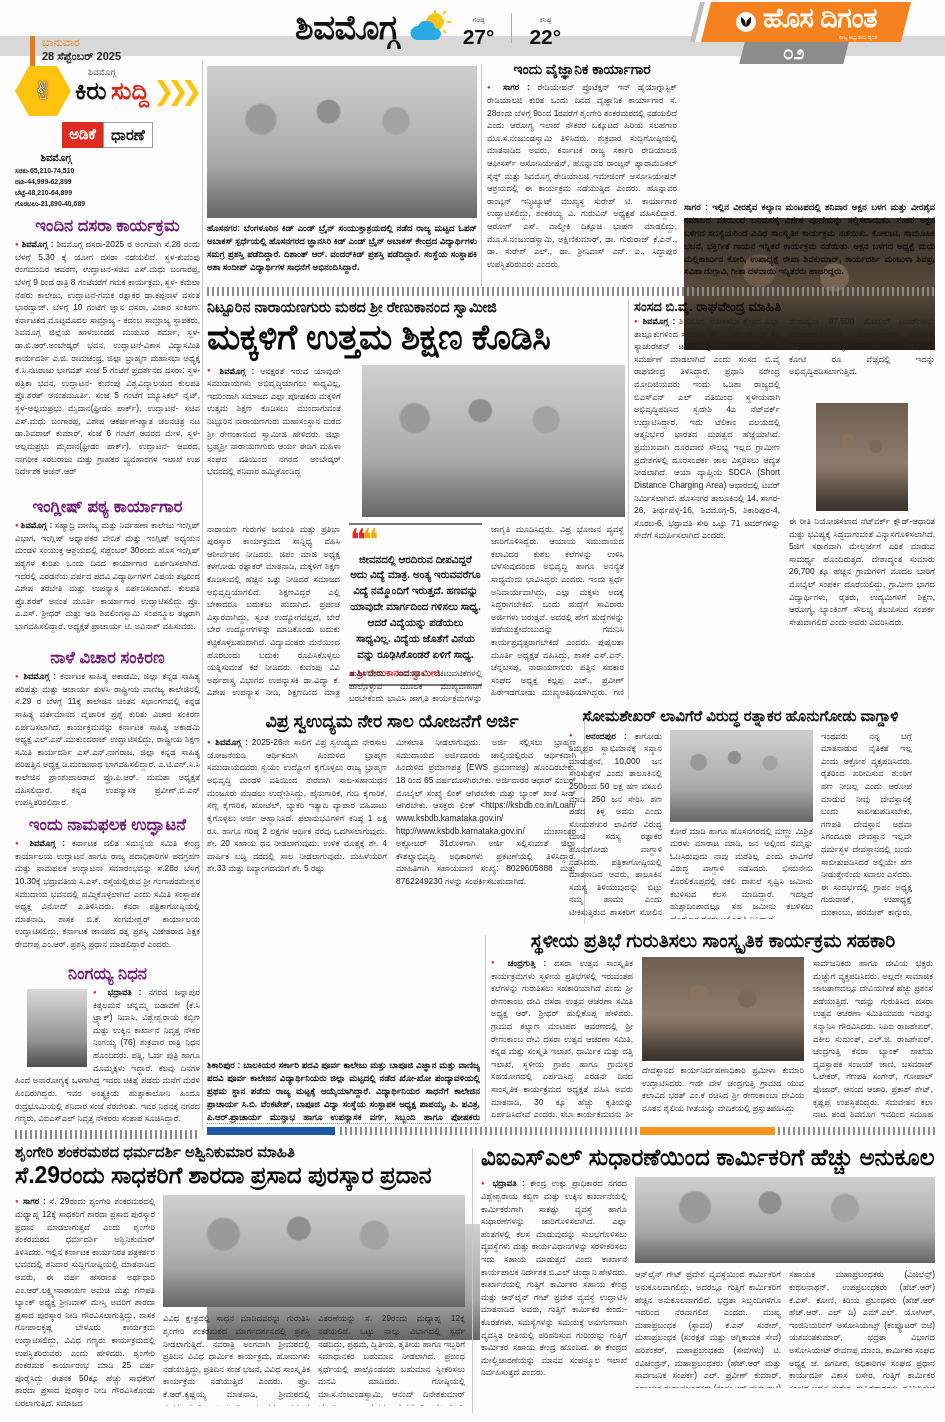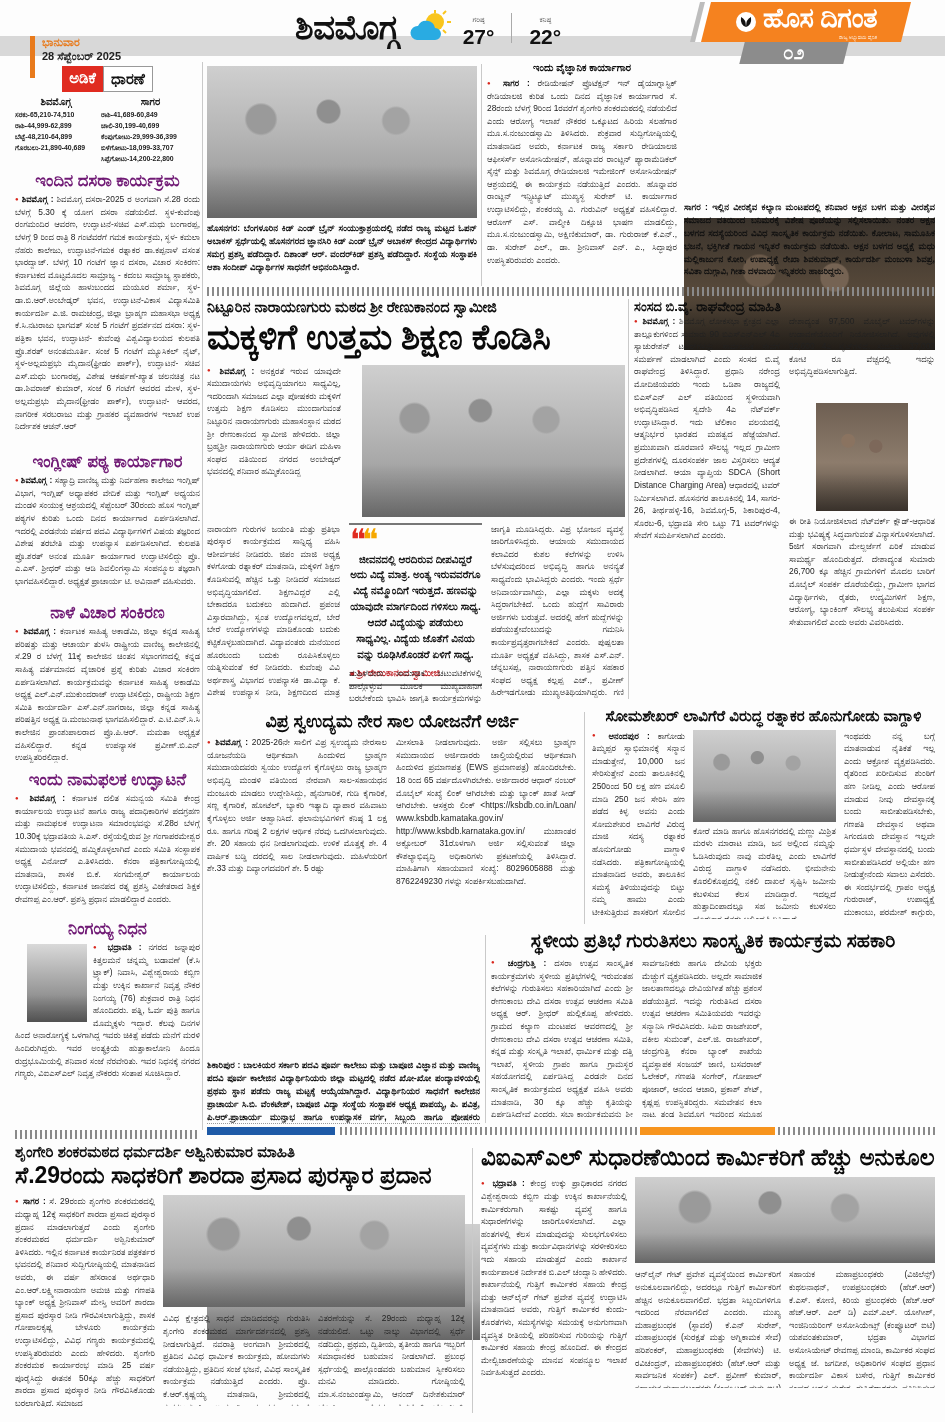--- a/index.html
+++ b/index.html
@@ -3,21 +3,21 @@
 <meta charset="utf-8">
 <style>
   html,body{margin:0;padding:0;background:#e8e8e8;}
   #page{position:relative;width:945px;height:1422px;background:#fdfdfd;overflow:hidden;
         font-family:"Liberation Sans","DejaVu Sans",sans-serif;color:#1a1a1a;}
   .abs{position:absolute;}
   p{margin:0;}
   
   .topstrip{background:#d8d8d8;}
   .dateblock{border-left:5px solid #e87a1c;padding-left:7px;line-height:1.25;}
-  .day{color:#e87a1c;font-weight:bold;font-size:11px;}
+  .day{color:#e87a1c;font-weight:normal;font-size:11px;}
   .date{font-weight:bold;font-size:11px;color:#222;}
   .edition-sm{font-size:9px;color:#333;text-align:center;margin-top:3px;}
   .citytitle{font-size:34px;font-weight:bold;color:#111;letter-spacing:-.5px;}
   .wlabel{font-size:7px;color:#444;}
   .wtemp{font-size:21px;font-weight:bold;color:#111;line-height:1;}
   .wdiv{width:1px;height:30px;background:#aaa;margin:0 7px;}
   .mast{background:#f5821f;transform:skewX(-14deg);box-shadow:-6px 0 0 #fff,-11px 0 0 #bdbdbd;}
   .mast-in{transform:skewX(14deg);display:flex;align-items:center;gap:6px;justify-content:center;height:100%;}
   .mast-title{color:#fff;font-size:27px;font-weight:bold;letter-spacing:-.5px;}
   .mast-tag{color:#fff;font-size:5px;text-align:right;}
@@ -128,42 +128,40 @@
         <span class="mast-title">ಹೊಸ ದಿಗಂತ</span>
         <div class="mast-tag">ರಾಜ್ಯ ಅಭ್ಯುದಯ ದೈನಿಕ</div>
       </span>
     </div>
   </div>
   <div class="abs pagenum" style="left:742px;top:42px;width:104px;height:22px;">
     <span>೦೨</span>
   </div>
 
   <div class="abs clip" style="left:15px;top:60px;width:185px;height:1068px;">
+    <div class="bhead">
+      <span class="hex"></span>
+      <span><span class="bword1">ಕಿರು</span>
+      <span class="bword2">ಸುದ್ದಿ</span></span>
+      <span class="chev"></span>
+    </div>
 
     <div class="adike">
       <span class="adike-red">ಅಡಿಕೆ</span>
       <span class="adike-blk">ಧಾರಣೆ</span>
     </div>
 
     <div style="display:flex;gap:4px;">
       <div style="width:82px;">
         <div class="mname">ಶಿವಮೊಗ್ಗ</div>
         <div class="rate">ಸರಕು-65,210-74,510</div>
         <div class="rate">ರಾಶಿ-44,999-62,899</div>
         <div class="rate">ಬೆಟ್ಟೆ-48,210-64,899</div>
         <div class="rate">ಗೊರಬಲು-21,890-40,689</div>
       </div>
-      <div style="width:99px;">
-        <div class="mname">ಸಾಗರ</div>
-        <div class="rate">ರಾಶಿ-41,689-60,849</div>
-        <div class="rate">ಚಾಲಿ-30,199-40,699</div>
-        <div class="rate">ಕೆಂಪುಗೋಟು-29,999-36,399</div>
-        <div class="rate">ಬಿಳೆಗೋಟು-18,099-33,707</div>
-        <div class="rate">ಸಿಪ್ಪೆಗೋಟು-14,200-22,800</div>
-      </div>
     </div>
 
     <div>
       <div class="bhl">ಇಂದಿನ ದಸರಾ ಕಾರ್ಯಕ್ರಮ</div>
       <p class="body clip" style="height:252px;"><span class="dateline">ಶಿವಮೊಗ್ಗ :</span> <span>ಶಿವಮೊಗ್ಗ ದಸರಾ-2025 ರ ಅಂಗವಾಗಿ ಸೆ.28 ರಂದು ಬೆಳಗ್ಗೆ 5.30 ಕ್ಕೆ ಯೋಗ ದಸರಾ ನಡೆಯಲಿದೆ. ಸ್ಥಳ-ಕುವೆಂಪು ರಂಗಮಂದಿರ ಆವರಣ, ಉದ್ಘಾಟನೆ-ಸಚಿವ ಎಸ್.ಮಧು ಬಂಗಾರಪ್ಪ, ಬೆಳಗ್ಗೆ 9 ರಿಂದ ರಾತ್ರಿ 8 ಗಂಟೆವರೆಗೆ ಗಮಕ ಕಾರ್ಯಕ್ರಮ, ಸ್ಥಳ- ಕಮಲಾ ನೆಹರು ಕಾಲೇಜು, ಉದ್ಘಾಟನೆ-ಗಮಕ ರತ್ನಾಕರ ಡಾ.ಕಪ್ಪನಾಳೆ ವಸಂತ ಭಾರದ್ವಾಜ್. ಬೆಳಗ್ಗೆ 10 ಗಂಟೆಗೆ ಜ್ಞಾನ ದಸರಾ, ವಿಚಾರ ಸಂಕಿರಣ: ಕರ್ನಾಟಕದ ಮೊಟ್ಟಮೊದಲ ಸಾಮ್ರಾಜ್ಯ - ಕದಂಬ ಸಾಮ್ರಾಜ್ಯ ಸ್ಥಾಪಕರು, ಶಿವಮೊಗ್ಗ ಜಿಲ್ಲೆಯ ಹಾಳುಬಂದದ ಮಯೂರ ಶರ್ಮಾ, ಸ್ಥಳ-ಡಾ.ಬಿ.ಆರ್.ಅಂಬೇಡ್ಕರ್ ಭವನ, ಉದ್ಘಾಟನೆ-ವಿಕಾಸ ವಿದ್ಯಾಸಮಿತಿ ಕಾರ್ಯದರ್ಶಿ ಎ.ಜಿ. ರಾಮಚಂದ್ರ, ಜಿಲ್ಲಾ ಬ್ರಾಹ್ಮಣ ಮಹಾಸಭಾ ಅಧ್ಯಕ್ಷ ಕೆ.ಸಿ.ನಟರಾಜು ಭಾಗವತ್ ಸಂಜೆ 5 ಗಂಟೆಗೆ ಪ್ರದರ್ಶನದ ದಸರಾ: ಸ್ಥಳ- ಪತ್ರಿಕಾ ಭವನ, ಉದ್ಘಾಟನೆ- ಕುವೆಂಪು ವಿಶ್ವವಿದ್ಯಾಲಯದ ಕುಲಪತಿ ಪ್ರೊ.ಶರತ್ ಅನಂತಮೂರ್ತಿ. ಸಂಜೆ 5 ಗಂಟೆಗೆ ಮ್ಯೂಸಿಕಲ್ ನೈಟ್, ಸ್ಥಳ-ಅಲ್ಲಮಪ್ರಭು ಮೈದಾನ(ಫ್ರೀಡಂ ಪಾರ್ಕ್), ಉದ್ಘಾಟನೆ- ಸಚಿವ ಎಸ್.ಮಧು ಬಂಗಾರಪ್ಪ, ವಿಶೇಷ ಆಕರ್ಷಣೆ-ಖ್ಯಾತ ಚಲನಚಿತ್ರ ನಟ ಡಾ.ಶಿವರಾಜ್ ಕುಮಾರ್, ಸಂಜೆ 6 ಗಂಟೆಗೆ ಆವರದ ಮೇಳ, ಸ್ಥಳ-ಅಲ್ಲಮಪ್ರಭು ಮೈದಾನ(ಫ್ರೀಡಂ ಪಾರ್ಕ್), ಉದ್ಘಾಟನೆ- ಆವರದ, ನಾಗರೀಕ ಸರಬರಾಜು ಮತ್ತು ಗ್ರಾಹಕರ ವ್ಯವಹಾರಗಳ ಇಲಾಖೆ ಉಪ ನಿರ್ದೇಶಕ ಆಚನ್.ಆರ್</span></p>
     </div>
 
     <div>
       <div class="bhl">ಇಂಗ್ಲೀಷ್ ಪಠ್ಯ ಕಾರ್ಯಾಗಾರ</div>
       <p class="body clip" style="height:122px;"><span class="dateline">ಶಿವಮೊಗ್ಗ :</span> <span>ಸಹ್ಯಾದ್ರಿ ವಾಣಿಜ್ಯ ಮತ್ತು ನಿರ್ವಹಣಾ ಕಾಲೇಜು ಇಂಗ್ಲಿಷ್ ವಿಭಾಗ, ಇಂಗ್ಲಿಷ್ ಅಧ್ಯಾಪಕರ ವೇದಿಕೆ ಮತ್ತು ಇಂಗ್ಲಿಷ್ ಅಧ್ಯಯನ ಮಂಡಳಿ ಸಂಯುಕ್ತ ಆಶ್ರಯದಲ್ಲಿ ಸೆಪ್ಟೆಂಬರ್ 30ರಂದು ಹೊಸ ಇಂಗ್ಲಿಷ್ ಪಠ್ಯಗಳ ಕುರಿತು ಒಂದು ದಿನದ ಕಾರ್ಯಾಗಾರ ಏರ್ಪಡಿಸಲಾಗಿದೆ. ಇದರಲ್ಲಿ ಎರಡನೆಯ ವರ್ಷದ ಪದವಿ ವಿದ್ಯಾರ್ಥಿಗಳಿಗೆ ವಿಷಯ ತಜ್ಞರಿಂದ ವಿಶೇಷ ತರಬೇತಿ ಮತ್ತು ಉಪನ್ಯಾಸ ಏರ್ಪಡಿಸಲಾಗಿದೆ. ಕುಲಪತಿ ಪ್ರೊ.ಶರತ್ ಅನಂತ ಮೂರ್ತಿ ಕಾರ್ಯಾಗಾರ ಉದ್ಘಾಟಿಸಲಿದ್ದು ಪ್ರೊ. ಎ.ಎಸ್. ಶ್ರೀಧರ್ ಮತ್ತು ಆಡಿ ಶಿವಲಿಂಗಸ್ವಾಮಿ ಸಂಪನ್ಮೂಲ ತಜ್ಞರಾಗಿ ಭಾಗವಹಿಸಲಿದ್ದಾರೆ. ಅಧ್ಯಕ್ಷತೆ ಪ್ರಾಚಾರ್ಯ ಟಿ. ಅವಿನಾಶ್ ವಹಿಸುವರು.</span></p>
@@ -188,21 +186,21 @@
     </div>
   </div>
   <div class="abs tick" style="left:15px;top:1130px;width:185px;height:9px;"></div>
   <div class="abs vr" style="left:202px;top:62px;height:1068px;"></div>
 
   <div class="abs photo" style="left:207px;top:66px;width:270px;height:152px;"></div>
   <div class="abs cap" style="left:207px;top:222px;width:270px;height:62px;">ಹೊಸನಗರ: ಬೆಂಗಳೂರಿನ ಕಿಡ್ ಎಂಡ್ ಬ್ರೈನ್ ಸಂಯುಕ್ತಾಶ್ರಯದಲ್ಲಿ ನಡೆದ ರಾಜ್ಯ ಮಟ್ಟದ ಓಪನ್ ಅಬಾಕಸ್ ಸ್ಪರ್ಧೆಯಲ್ಲಿ ಹೊಸನಗರದ ಜ್ಞಾನಸಿರಿ ಕಿಡ್ ಎಂಡ್ ಬ್ರೈನ್ ಅಬಾಕಸ್ ಕೇಂದ್ರದ ವಿದ್ಯಾರ್ಥಿಗಳು ಸಮಗ್ರ ಪ್ರಶಸ್ತಿ ಪಡೆದಿದ್ದಾರೆ. ದಿಶಾಂತ್ ಆರ್. ವಂದರ್‌ಕಿಡ್ ಪ್ರಶಸ್ತಿ ಪಡೆದಿದ್ದಾರೆ. ಸಂಸ್ಥೆಯ ಸಂಸ್ಥಾಪಕಿ ಆಶಾ ಸಂದೀಪ್ ವಿದ್ಯಾರ್ಥಿಗಳ ಸಾಧನೆಗೆ ಅಭಿನಂದಿಸಿದ್ದಾರೆ.</div>
   <div class="abs vr" style="left:481px;top:64px;height:222px;"></div>
 
   <div class="abs" style="left:487px;top:62px;width:190px;height:224px;">
-    <div class="hl" style="font-size:10px;margin-bottom:4px;text-align:center;">ಇಂದು ವೈಜ್ಞಾನಿಕ ಕಾರ್ಯಾಗಾರ</div>
+    <div class="hl" style="font-size:14px;margin-bottom:4px;text-align:center;">ಇಂದು ವೈಜ್ಞಾನಿಕ ಕಾರ್ಯಾಗಾರ</div>
     <p class="body clip" style="height:198px;"><span class="dateline">ಸಾಗರ :</span> <span>ರೇಡಿಯೇಷನ್ ಪ್ರೊಟೆಕ್ಷನ್ ಇನ್ ಡೈಯಾಗ್ನಾಸ್ಟಿಕ್ ರೇಡಿಯಾಲಜಿ ಕುರಿತ ಒಂದು ದಿನದ ವೈಜ್ಞಾನಿಕ ಕಾರ್ಯಾಗಾರ ಸೆ. 28ರಂದು ಬೆಳಗ್ಗೆ 9ರಿಂದ 1ರವರೆಗೆ ಶೃಂಗೇರಿ ಶಂಕರಮಠದಲ್ಲಿ ನಡೆಯಲಿದೆ ಎಂದು ಆರೋಗ್ಯ ಇಲಾಖೆ ನೌಕರರ ಒಕ್ಕೂಟದ ಹಿರಿಯ ಸಲಹೆಗಾರ ಮೂ.ಸ.ನಂಜುಂಡಸ್ವಾಮಿ ತಿಳಿಸಿದರು. ಶುಕ್ರವಾರ ಸುದ್ದಿಗೋಷ್ಠಿಯಲ್ಲಿ ಮಾತನಾಡಿದ ಅವರು, ಕರ್ನಾಟಕ ರಾಜ್ಯ ಸರ್ಕಾರಿ ರೇಡಿಯಾಲಜಿ ಆಫೀಸರ್ಸ್ ಅಸೋಸಿಯೇಷನ್, ಹೊನ್ನಾವರ ರಾಂಟ್ಜನ್ ಪ್ಯಾರಾಮೆಡಿಕಲ್ ಸೈನ್ಸ್ ಮತ್ತು ಶಿವಮೊಗ್ಗ ರೇಡಿಯಾಲಜಿ ಇಮೇಜಿಂಗ್ ಅಸೋಸಿಯೇಷನ್ ಆಶ್ರಯದಲ್ಲಿ ಈ ಕಾರ್ಯಕ್ರಮ ನಡೆಯುತ್ತಿದೆ ಎಂದರು. ಹೊನ್ನಾವರ ರಾಂಟ್ಜನ್ ಇನ್ಸ್ಟಿಟ್ಯೂಟ್ ಮುಖ್ಯಸ್ಥ ಸುರೇಶ್ ಟಿ. ಕಾರ್ಯಾಗಾರ ಉದ್ಘಾಟಿಸಲಿದ್ದು, ಶಂಕರಯ್ಯ ವಿ. ಗುರುವಿನ್ ಅಧ್ಯಕ್ಷತೆ ವಹಿಸಲಿದ್ದಾರೆ. ಆರೋಗ್ ಎಸ್. ವಾಲ್ಮೀಕಿ ದಿಕ್ಸೂಚಿ ಭಾಷಣ ಮಾಡಲಿದ್ದು, ಮೂ.ಸ.ನಂಜುಂಡಸ್ವಾಮಿ, ಅಕ್ಷಿಣಿಕುಮಾರ್, ಡಾ. ಗುರುರಾಜ್ ಕೆ.ಎನ್., ಡಾ. ಸುರೇಶ್ ಎಲ್., ಡಾ. ಶ್ರೀನಿವಾಸ್ ಎನ್. ಎ., ಸಿದ್ಧಾಪುರ ಉಪಸ್ಥಿತರಿರುವರು ಎಂದರು.</span></p>
   </div>
 
   <div class="abs photo ph-night" style="left:684px;top:66px;width:251px;height:132px;"></div>
   <div class="abs cap" style="left:684px;top:201px;width:251px;height:84px;">ಸಾಗರ : ಇಲ್ಲಿನ ವೀರಶೈವ ಕಲ್ಯಾಣ ಮಂಟಪದಲ್ಲಿ ಶನಿವಾರ ಅಕ್ಷನ ಬಳಗ ಮತ್ತು ವೀರಶೈವ ಸಮಾಜದ ವತಿಯಿಂದ ಬನಿಮರಕ್ಕೆ ವಿಶೇಷ ಪೂಜೆಯನ್ನು ಸಲ್ಲಿಸಲಾಯಿತು. ನಂತರ ಅಕ್ಷನ ಬಳಗದ ಸದಸ್ಯೆಯರಿಂದ ವಿವಿಧ ಸಾಂಸ್ಕೃತಿಕ ಕಾರ್ಯಕ್ರಮ ನಡೆಯಿತು. ಕೋಲಾಟ, ಸಾಮೂಹಿಕ ಭಜನೆ, ಭಕ್ತಿಗೀತೆ ಗಾಯನ ಇನ್ನಿತರೆ ಕಾರ್ಯಕ್ರಮ ನಡೆಯಿತು. ಅಕ್ಷನ ಬಳಗದ ಅಧ್ಯಕ್ಷೆ ಮಧು ಮಲ್ಲಿಕಾರ್ಜುನ ಕೋರಿ, ಉಪಾಧ್ಯಕ್ಷೆ ರೇಖಾ ಶಿವಕುಮಾರ್, ಕಾರ್ಯದರ್ಶಿ ಮಂಜುಳಾ ಶಿವಪ್ರ, ಸವಿತಾ ದುಗ್ಗಾವಿ, ಗೀತಾ ದಳವಾಯಿ ಇನ್ನಿತರರು ಹಾಜರಿದ್ದರು.</div>
 
   <div class="abs tick" style="left:207px;top:287px;width:728px;height:9px;"></div>
 
   <div class="abs" style="left:207px;top:299px;width:418px;height:404px;">
     <div class="kick" style="font-size:14.5px;">ನಿಟ್ಟೂರಿನ ನಾರಾಯಣಗುರು ಮಠದ ಶ್ರೀ ರೇಣುಕಾನಂದ ಸ್ವಾಮೀಜಿ</div>
@@ -240,21 +238,21 @@
 
   <div class="abs" style="left:207px;top:712px;width:370px;height:212px;">
     <div class="hl" style="font-size:17.5px;margin-bottom:5px;">ವಿಪ್ರ ಸ್ವಉದ್ಯಮ ನೇರ ಸಾಲ ಯೋಜನೆಗೆ ಅರ್ಜಿ</div>
     <div class="cols">
       <p class="body clip" style="width:180px;height:182px;"><span class="dateline">ಶಿವಮೊಗ್ಗ :</span> <span>2025-26ನೇ ಸಾಲಿಗೆ ವಿಪ್ರ ಸ್ವಉದ್ಯಮ ನೇರಸಾಲ ಯೋಜನೆಯಡಿ ಆರ್ಥಿಕವಾಗಿ ಹಿಂದುಳಿದ ಬ್ರಾಹ್ಮಣ ಸಮುದಾಯದವರು ಸ್ವಯಂ ಉದ್ಯೋಗ ಕೈಗೊಳ್ಳಲು ರಾಜ್ಯ ಬ್ರಾಹ್ಮಣ ಅಭಿವೃದ್ಧಿ ಮಂಡಳಿ ವತಿಯಿಂದ ನೇರವಾಗಿ ಸಾಲ-ಸಹಾಯಧನ ಮಂಜೂರು ಮಾಡಲು ಉದ್ದೇಶಿಸಿದ್ದು, ಹೈನುಗಾರಿಕೆ, ಗುಡಿ ಕೈಗಾರಿಕೆ, ಸಣ್ಣ ಕೈಗಾರಿಕೆ, ಹೋಟೆಲ್, ಬ್ಯಾಕರಿ ಇತ್ಯಾದಿ ವ್ಯಾಪಾರ ವಹಿವಾಟು ಕೈಗೊಳ್ಳಲು ಅರ್ಜಿ ಆಹ್ವಾನಿಸಿದೆ. ಫಲಾನುಭವಿಗಳಿಗೆ ಕನಿಷ್ಠ 1 ಲಕ್ಷ ರೂ. ಹಾಗೂ ಗರಿಷ್ಠ 2 ಲಕ್ಷಗಳ ಆರ್ಥಿಕ ನೆರವು ಒದಗಿಸಲಾಗುವುದು. ಶೇ. 20 ಸಹಾಯ ಧನ ನೀಡಲಾಗುವುದು. ಉಳಿಕೆ ಮೊತ್ತಕ್ಕೆ ಶೇ. 4 ವಾರ್ಷಿಕ ಬಡ್ಡಿ ದರದಲ್ಲಿ ಸಾಲ ನೀಡಲಾಗುವುದು. ಮಹಿಳೆಯರಿಗೆ ಶೇ.33 ಮತ್ತು ದಿವ್ಯಾಂಗದವರಿಗೆ ಶೇ. 5 ರಷ್ಟು</span></p>
       <p class="body clip" style="width:180px;height:182px;">ಮೀಸಲಾತಿ ನೀಡಲಾಗುವುದು. ಅರ್ಜಿ ಸಲ್ಲಿಸಲು ಬ್ರಾಹ್ಮಣ ಸಮುದಾಯದ ಅರ್ಜಿದಾರರು ಚಾಲ್ತಿಯಲ್ಲಿರುವ ಆರ್ಥಿಕವಾಗಿ ಹಿಂದುಳಿದ ಪ್ರಮಾಣಪತ್ರ (EWS ಪ್ರಮಾಣಪತ್ರ) ಹೊಂದಿರಬೇಕು. 18 ರಿಂದ 65 ವರ್ಷದೊಳಗಿರಬೇಕು. ಅರ್ಜಿದಾರರ ಆಧಾರ್ ನಂಬರ್ ಮೊಬೈಲ್ ಸಂಖ್ಯೆ ಲಿಂಕ್ ಆಗಿರಬೇಕು ಮತ್ತು ಬ್ಯಾಂಕ್ ಖಾತೆ ಸೀಡ್ ಆಗಿರಬೇಕು. ಆಸಕ್ತರು ಲಿಂಕ್ &lt;https://ksbdb.co.in/Loan/ www.ksbdb.kamataka.gov.in/ http://www.ksbdb.karnataka.gov.in/ ಮುಖಾಂತರ ಅಕ್ಟೋಬರ್ 31ರೊಳಗಾಗಿ ಅರ್ಜಿ ಸಲ್ಲಿಸುವಂತೆ ಜಿಲ್ಲಾ ಕೌಶಲ್ಯಾಭಿವೃದ್ಧಿ ಅಧಿಕಾರಿಗಳು ಪ್ರಕಟಣೆಯಲ್ಲಿ ತಿಳಿಸಿದ್ದಾರೆ. ಮಾಹಿತಿಗಾಗಿ ಸಹಾಯವಾಣಿ ಸಂಖ್ಯೆ: 8029605888 ಮತ್ತು 8762249230 ಗಳನ್ನು ಸಂಪರ್ಕಿಸಬಹುದಾಗಿದೆ.</p>
     </div>
   </div>
   <div class="abs vr" style="left:584px;top:712px;height:212px;"></div>
 
-  <div class="abs" style="left:592px;top:708px;width:343px;height:218px;">
+  <div class="abs" style="left:569px;top:708px;width:343px;height:218px;">
     <div class="hl" style="font-size:15px;margin-bottom:5px;">ಸೋಮಶೇಖರ್ ಲಾವಿಗೆರೆ ವಿರುದ್ಧ ರತ್ನಾಕರ ಹೊನುಗೋಡು ವಾಗ್ದಾಳಿ</div>
     <div style="display:flex;gap:8px;">
       <p class="body clip" style="width:94px;height:190px;"><span class="dateline">ಆನಂದಪುರ :</span> <span>ಕಾಗೋಡು ತಿಮ್ಮಪ್ಪರ ಸ್ವಾಭಿಮಾನಕ್ಕೆ ಸನ್ಮಾನ ಮಾಡುತ್ತೇನೆ, 10,000 ಜನ ಸೇರಿಸುತ್ತೇನೆ ಎಂದು ತಾಲೂಕಿನಲ್ಲಿ 250ರಿಂದ 50 ಲಕ್ಷ ಹಣ ವಸೂಲಿ ಮಾಡಿ 250 ಜನ ಸೇರಿಸಿ ಹಣ ಪಡೆದ ಕಿಳ್ಳ ಅವನು ಎಂದು ಸೋಮಶೇಖರ ಲಾವಿಗೆರೆ ವಿರುದ್ಧ ಮಾಜಿ ಸದಸ್ಯ ರತ್ನಾಕರ ಹೊನುಗೋಡು ವಾಗ್ದಾಳಿ ನಡೆಸಿದರು. ಪತ್ರಿಕಾಗೋಷ್ಠಿಯಲ್ಲಿ ಮಾತನಾಡಿದ ಅವರು, ತಾಲೂಕಿನ ಸಮಸ್ಯೆ ತಿಳಿಯುವುದನ್ನು ಬಿಟ್ಟು ನಮ್ಮ ಹಾಮು ಎಂದು ಟೀಕಿಸುತ್ತಿರುವ ಶಾಸಕರಿಗೆ ಸೋಲಿನ ಭಯ ಕಾಡುತ್ತಿದೆ.</span></p>
       <div style="width:143px;">
         <div class="photo" style="width:143px;height:92px;"></div>
         <p class="body clip" style="height:94px;margin-top:3px;">ಕೋರೆ ಮಾಡಿ ಹಾಗೂ ಹೊಸನಗರದಲ್ಲಿ ಮಣ್ಣು ಮಿಶ್ರಿತ ಮರಳು ಮಾರಾಟ ಮಾಡಿ, ಜನ ಅಲ್ಲಿಂದ ನಮ್ಮನ್ನು ಓಡಿಸಿರುವುದು ನಾವು ಮರೆತಿಲ್ಲ ಎಂದು ಲಾವಿಗೆರೆ ವಿರುದ್ಧ ವಾಗ್ದಾಳಿ ನಡೆಸಿದರು. ಭೀಮನೇನು ಕೊರಲಿಕೊಪ್ಪದಲ್ಲಿ ನಕಲಿ ದಾಖಲೆ ಸೃಷ್ಟಿಸಿ ಜಮೀನು ಕಬಳಿಸುವ ಕೆಲಸ ಮಾಡಿದ್ದಾರೆ. ಇದಲ್ಲದೆ ಹುತ್ತಾದಿಂಪಾದಲ್ಲೂ ಸಹ ಜಮೀನು ಕಬಳಿಸಲು ಹೊರಟಾಗ ರೈತರು ಅಲ್ಲಿಂದ ಓಡಿಸಿದ್ದಾರೆ.</p>
       </div>
       <p class="body clip" style="width:92px;height:190px;">ಇಂಥವರು ನನ್ನ ಬಗ್ಗೆ ಮಾತನಾಡುವ ನೈತಿಕತೆ ಇಲ್ಲ ಎಂದು ಆಕ್ರೋಶ ವ್ಯಕ್ತಪಡಿಸಿದರು. ರೈತರಿಂದ ಖರೀದಿಸುವ ಶುಂಠಿಗೆ ಹಣ ನೀಡಿಲ್ಲ ಎಂದು ಆರೋಪ ಮಾಡುವ ನೀವು ದೇವಸ್ಥಾನಕ್ಕೆ ಬಂದು ಸಾಬೀತುಪಡಿಸಬೇಕು, ಗಣಪತಿ ದೇವಸ್ಥಾನ ಅಥವಾ ಸಿಗಂದೂರು ದೇವಸ್ಥಾನ ಇಲ್ಲವೇ ಧರ್ಮಸ್ಥಳ ದೇವಸ್ಥಾನದಲ್ಲಿ ಬಂದು ಸಾಬೀತುಪಡಿಸಿದರೆ ಅಲ್ಲಿಯೇ ಹಣ ನೀಡುತ್ತೇನೆಂದು ಸವಾಲು ಎಸೆದರು. ಈ ಸಂದರ್ಭದಲ್ಲಿ ಗ್ರಾಪಂ ಅಧ್ಯಕ್ಷ ಗುರುರಾಜ್, ಉಪಾಧ್ಯಕ್ಷೆ ಮುಕಾಂಬು, ಪರಮೇಶ್ ಕಾಗ್ಪುರು, ಜಿಪಂ ಮಾಜಿ ಸದಸ್ಯ ಭರ್ಮಪ್ಪ, ಬಂಧ್ಯಪ್ಪ, ಗಣಪತಿ, ದೇವರಾಜ್, ದೇವಪ್ಪ ಹೊಸಕೊಪ್ಪ, ಗಂಗಾಧರ, ಧನರಾಜ್, ಪಾಟೀಲ ದೇವಪ್ಪ, ಗುರು ಮಡೈಸರ, ಹಿರಿಯಣ್ಣಪ್ಪ, ರವಿ, ಪ್ರಕಾಶ್, ಷಣ್ಮುಖ, ನಾಗರಾಜ್, ಶಿವು ಹಾಗೂ ಇನ್ನಿತರರು ಉಪಸ್ಥಿತರಿದ್ದರು.</p>
     </div>
   </div>
@@ -264,20 +262,24 @@
   <div class="abs bar-blue" style="left:207px;top:1127px;width:128px;height:8px;"></div>
   <div class="abs tick" style="left:340px;top:1127px;width:298px;height:8px;"></div>
   <div class="abs bar-orange" style="left:640px;top:1127px;width:135px;height:8px;"></div>
   <div class="abs tick" style="left:778px;top:1127px;width:157px;height:8px;"></div>
   <div class="abs vr" style="left:485px;top:935px;height:188px;"></div>
 
   <div class="abs" style="left:491px;top:931px;width:444px;height:192px;">
     <div class="hl" style="font-size:19px;margin-bottom:5px;">ಸ್ಥಳೀಯ ಪ್ರತಿಭೆ ಗುರುತಿಸಲು ಸಾಂಸ್ಕೃತಿಕ ಕಾರ್ಯಕ್ರಮ ಸಹಕಾರಿ</div>
     <div style="display:flex;gap:9px;">
       <p class="body clip" style="width:142px;height:160px;"><span class="dateline">ಚಂದ್ರಗುತ್ತಿ :</span> <span>ದಸರಾ ಉತ್ಸವ ಸಾಂಸ್ಕೃತಿಕ ಕಾರ್ಯಕ್ರಮಗಳು ಸ್ಥಳೀಯ ಪ್ರತಿಭೆಗಳಲ್ಲಿ ಇರುವಂತಹ ಕಲೆಗಳನ್ನು ಗುರುತಿಸಲು ಸಹಕಾರಿಯಾಗಿದೆ ಎಂದು ಶ್ರೀ ರೇಣುಕಾಂಬ ದೇವಿ ದಸರಾ ಉತ್ಸವ ಆಚರಣಾ ಸಮಿತಿ ಅಧ್ಯಕ್ಷ ಆರ್. ಶ್ರೀಧರ್ ಹುಲ್ಲಿಕೊಪ್ಪ ಹೇಳಿದರು. ಗ್ರಾಮದ ಕಲ್ಯಾಣ ಮಂಟಪದ ಆವರಣದಲ್ಲಿ ಶ್ರೀ ರೇಣುಕಾಂಬ ದೇವಿ ದಸರಾ ಉತ್ಸವ ಆಚರಣಾ ಸಮಿತಿ, ಕನ್ನಡ ಮತ್ತು ಸಂಸ್ಕೃತಿ ಇಲಾಖೆ, ಧಾರ್ಮಿಕ ಮತ್ತು ದತ್ತಿ ಇಲಾಖೆ, ಸ್ಥಳೀಯ ಗ್ರಾಪಂ ಹಾಗೂ ಗ್ರಾಮಸ್ಥರ ಸಹಯೋಗದಲ್ಲಿ ಏರ್ಪಡಿಸಿದ್ದ ಎರಡನೇ ದಿನದ ಸಾಂಸ್ಕೃತಿಕ ಕಾರ್ಯಕ್ರಮದ ಅಧ್ಯಕ್ಷತೆ ವಹಿಸಿ ಅವರು ಮಾತನಾಡಿ, 30 ಕ್ಕೂ ಹೆಚ್ಚು ಕೃತಿಯನ್ನು ಏರ್ಪಡಿಸಿದ್ದೇವೆ ಎಂದರು. ಸಭಾ ಕಾರ್ಯಕ್ರಮವನ್ನು ಶ್ರೀ ರೇಣುಕಾಂಬ</span></p>
+      <div style="width:162px;">
+        <div class="photo ph-warm" style="width:162px;height:104px;"></div>
+        <p class="body clip" style="height:52px;margin-top:3px;">ದೇವಸ್ಥಾನದ ಕಾರ್ಯನಿರ್ವಹಣಾಧಿಕಾರಿ ಪ್ರಮೀಳಾ ಕುಮಾರಿ ಉದ್ಘಾಟಿಸಿದರು. ಇದೇ ವೇಳೆ ಚಂದ್ರಗುತ್ತಿ ಗ್ರಾಮದ ಯುವ ಕಲಾವಿದ ಭರತ್ ಎಂ.ಕೆ ರಚಿಸಿದ ಶ್ರೀ ರೇಣುಕಾಂಬಾ ದೇವಿಯ ನೂತನ ಶೈಲಿಯ ಗೀತೆಯನ್ನು ವೇದಿಕೆಯಲ್ಲಿ ಪ್ರಸ್ತುತಪಡಿಸಿದ್ದು</p>
+      </div>
       <p class="body clip" style="width:120px;height:160px;">ಸಾರ್ವಜನಿಕರು ಹಾಗೂ ದೇವಿಯ ಭಕ್ತರು ಮೆಚ್ಚುಗೆ ವ್ಯಕ್ತಪಡಿಸಿದರು. ಅಲ್ಲದೇ ಸಾಮಾಜಿಕ ಜಾಲತಾಣದಲ್ಲೂ ದೇವಿಯಗೀತೆ ಹೆಚ್ಚು ಪ್ರಶಂಸೆ ಪಡೆಯುತ್ತಿದೆ. ಇದನ್ನು ಗುರುತಿಸಿದ ದಸರಾ ಉತ್ಸವ ಆಚರಣಾ ಸಮಿತಿಯವರು ಇವರನ್ನು ಸನ್ಮಾನಿಸಿ ಗೌರವಿಸಿದರು. ಸಿಪಿಐ ರಾಜಶೇಖರ್, ವಕೀಲ ಸುಮಂತ್, ಎಲ್.ಜಿ. ರಾಜಶೇಖರ್, ಚಂದ್ರಗುತ್ತಿ ಕೆನರಾ ಬ್ಯಾಂಕ್ ಶಾಖೆಯ ವ್ಯವಸ್ಥಾಪಕ ಸಂಜಯ್ ಜಾಣಿ, ಬಸವರಾಜ್ ಓಲೇಕರ್, ಗಣಪತಿ ಸಂಗೇರ್, ಗೋಪಾಲ್ ಪೂಜಾರ್, ಆನಂದ ಆಚಾರಿ, ಪ್ರಕಾಶ್ ಶೇಟ್, ಕೃಷ್ಣಪ್ಪ ಉಪಸ್ಥಿತರಿದ್ದರು. ಸಮವೇತನ ಕಲಾ ನಾಟ್ಯ ತಂಡ ಶಿವಮೊಗ್ಗ ಇವರಿಂದ ಸಮೂಹ ನೃತ್ಯ ಪ್ರದರ್ಶನಗೊಂಡಿತು.</p>
     </div>
   </div>
 
   <div class="abs" style="left:15px;top:1143px;width:450px;height:272px;">
     <div class="kick" style="font-size:15px;">ಶೃಂಗೇರಿ ಶಂಕರಮಠದ ಧರ್ಮದರ್ಶಿ ಅಶ್ವಿನಿಕುಮಾರ ಮಾಹಿತಿ</div>
     <div class="hl" style="font-size:23px;text-align:left;margin:2px 0 7px;">ಸೆ.29ರಂದು ಸಾಧಕರಿಗೆ ಶಾರದಾ ಪ್ರಸಾದ ಪುರಸ್ಕಾರ ಪ್ರದಾನ</div>
     <div style="display:flex;gap:8px;">
       <p class="body clip" style="width:140px;height:212px;"><span class="dateline">ಸಾಗರ :</span> <span>ಸೆ. 29ರಂದು ಶೃಂಗೇರಿ ಶಂಕರಮಠದಲ್ಲಿ ಮಧ್ಯಾಹ್ನ 12ಕ್ಕೆ ಸಾಧಕರಿಗೆ ಶಾರದಾ ಪ್ರಸಾದ ಪುರಸ್ಕಾರ ಪ್ರದಾನ ಮಾಡಲಾಗುತ್ತದೆ ಎಂದು ಶೃಂಗೇರಿ ಶಂಕರಮಠದ ಧರ್ಮದರ್ಶಿ ಅಶ್ವಿನಿಕುಮಾರ್ ತಿಳಿಸಿದರು. ಇಲ್ಲಿನ ಕರ್ನಾಟಕ ಕಾರ್ಯನಿರತ ಪತ್ರಕರ್ತರ ಭವನದಲ್ಲಿ ಶನಿವಾರ ಸುದ್ದಿಗೋಷ್ಠಿಯಲ್ಲಿ ಮಾತನಾಡಿದ ಅವರು, ಈ ವರ್ಷ ಹೆಸರಾಂತ ಅರ್ಥಧಾರಿ ಎಂ.ಆರ್.ಲಕ್ಷ್ಮೀನಾರಾಯಣ ಅಮಚಿ ಮತ್ತು ಗಣಪತಿ ಬ್ಯಾಂಕ್ ಅಧ್ಯಕ್ಷ ಶ್ರೀನಿವಾಸ್ ಮೇಸ್ತಿ ಅವರಿಗೆ ಶಾರದಾ ಪ್ರಸಾದ ಪುರಸ್ಕಾರ ನೀಡಿ ಗೌರವಿಸಲಾಗುತ್ತಿದ್ದು, ಶಾಸಕ ಗೋಪಾಲಕೃಷ್ಣ ಬೇಳೂರು ಕಾರ್ಯಕ್ರಮ ಉದ್ಘಾಟಿಸಲಿದ್ದು, ವಿವಿಧ ಗಣ್ಯರು ಕಾರ್ಯಕ್ರಮದಲ್ಲಿ ಉಪಸ್ಥಿತರಿರುವರು ಎಂದು ಹೇಳಿದರು. ಶೃಂಗೇರಿ ಶಂಕರಮಠ ಕಾರ್ಯಾರಂಭ ಮಾಡಿ 25 ವರ್ಷ ಪೂರೈಸಿದ್ದು ಈತನಕ 50ಕ್ಕೂ ಹೆಚ್ಚು ಸಾಧಕರಿಗೆ ಶಾರದಾ ಪ್ರಸಾದ ಪುರಸ್ಕಾರ ನೀಡಿ ಗೌರವಿಸಿಕೊಂಡು ಬರಲಾಗುತ್ತಿದೆ. ಸಮಾಜದ</span></p>
       <div style="width:302px;">

